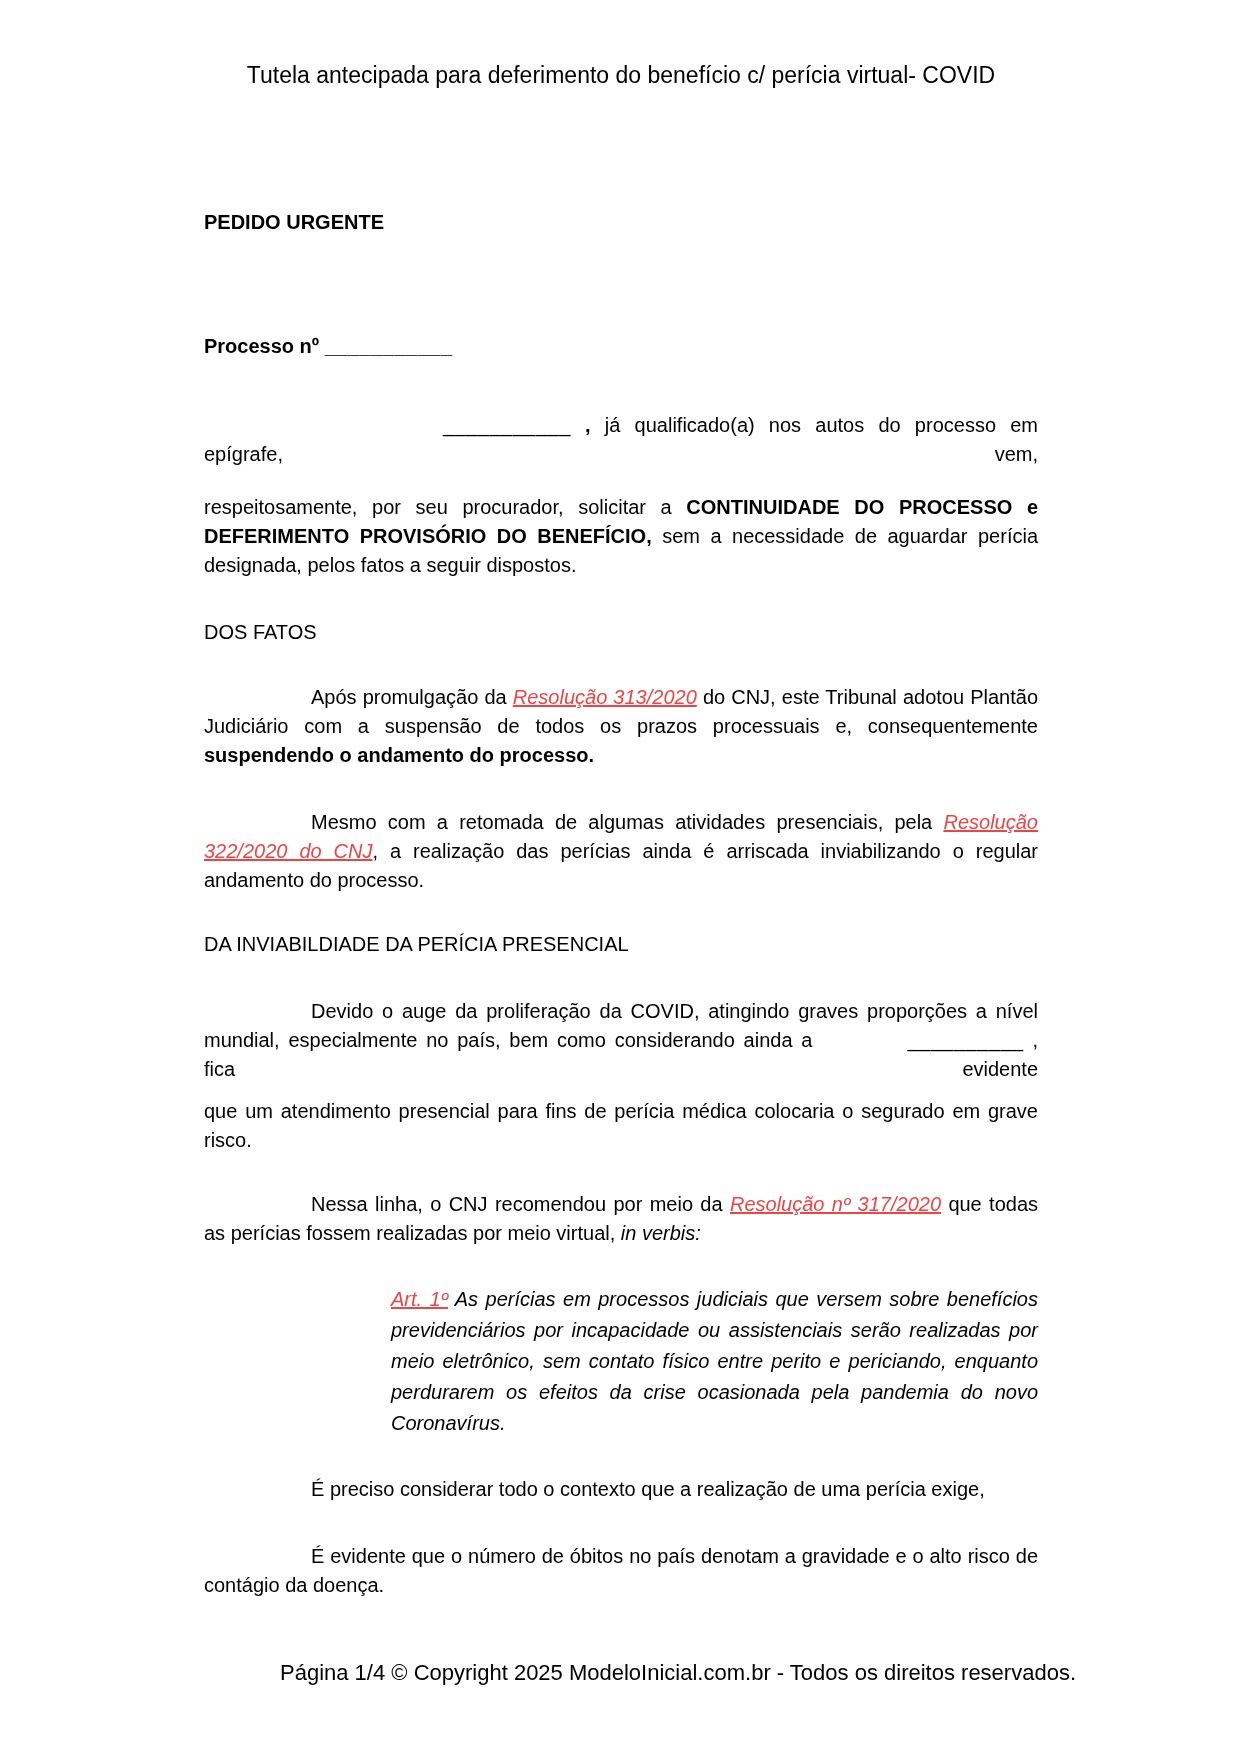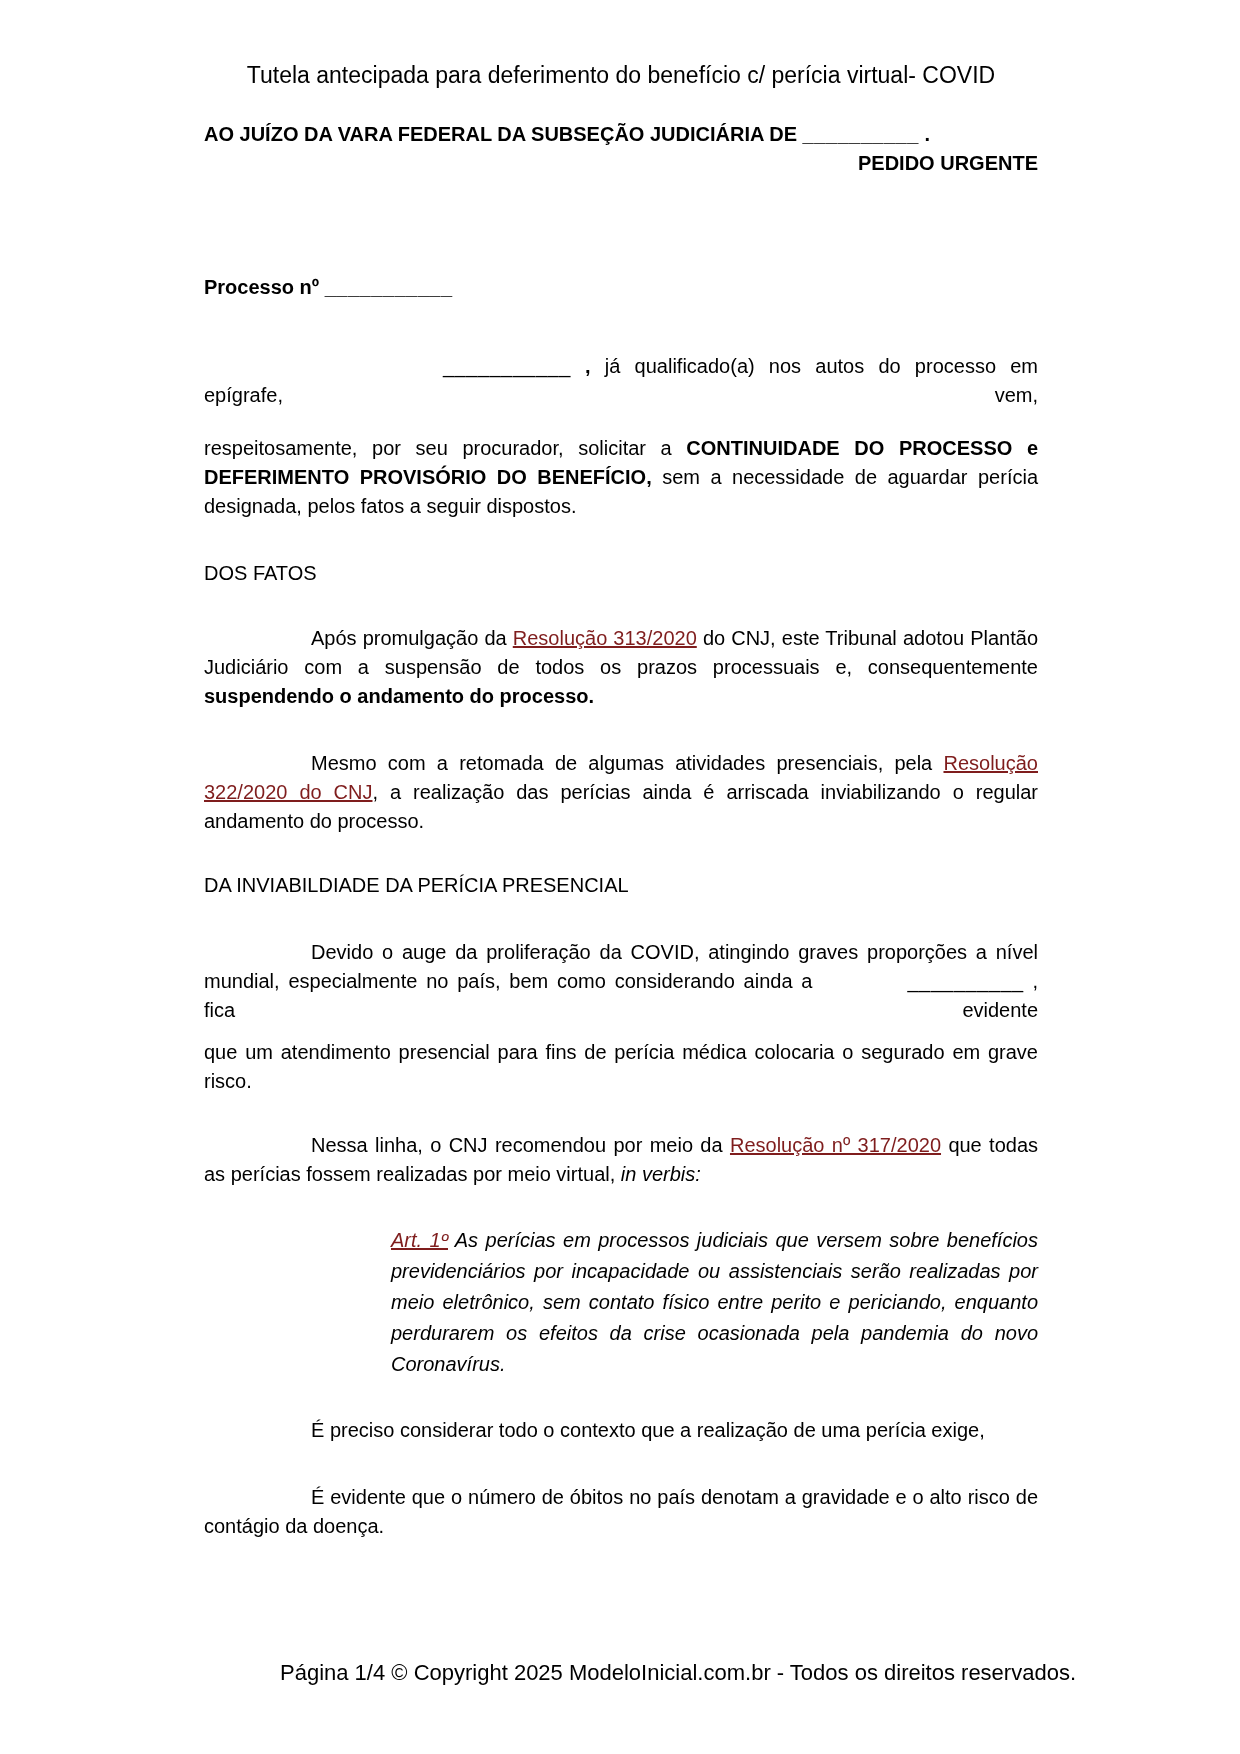--- a/index.html
+++ b/index.html
@@ -26,21 +26,21 @@
     line-height: 30px;
     font-weight: normal;
     text-align: center;
     margin: 0;
   }
   .addressee {
     margin-top: 30px;
     font-weight: bold;
   }
   .urgent {
-    text-align: right;
+    margin-top: 118px;
     font-weight: bold;
   }
   .process-line {
     margin-top: 95px;
     font-weight: bold;
   }
   p { margin: 0; }
   .para {
     text-align: justify;
   }
@@ -72,23 +72,24 @@
     margin-left: 187px;
     font-style: italic;
     text-align: justify;
     line-height: 31px;
   }
   .p4 { margin-top: 38px; }
   .p5 { margin-top: 36px; }
   .bold { font-weight: bold; }
   .italic { font-style: italic; }
   a.doc-link {
-    color: #7f1d1d;
+    color: #ef4444;
     text-decoration: underline;
     cursor: pointer;
+    font-style: italic;
   }
   .blank {
     letter-spacing: 0.5px;
     white-space: nowrap;
   }
   .blank-gap {
     display: inline-block;
     width: 95px;
   }
   .footer {
@@ -101,21 +102,20 @@
     line-height: 30px;
   }
 </style>
 </head>
 <body>
 
 <div class="page">
 
   <h1 class="doc-title">Tutela antecipada para deferimento do benefício c/ perícia virtual- COVID</h1>
 
-  <div class="addressee"><span>AO JUÍZO DA VARA FEDERAL DA SUBSEÇÃO JUDICIÁRIA DE</span> <span class="blank">__________</span> <span>.</span></div>
 
   <div class="urgent">PEDIDO URGENTE</div>
 
   <div class="process-line"><span>Processo nº</span> <span class="blank">___________</span></div>
 
   <p class="qual-line1"><span class="blank">___________</span> <span class="bold">,</span> <span>já qualificado(a) nos autos do processo em epígrafe, vem,</span></p>
 
   <p class="para qual-rest"><span>respeitosamente, por seu procurador, solicitar a</span> <span class="bold">CONTINUIDADE DO PROCESSO e DEFERIMENTO PROVISÓRIO DO BENEFÍCIO,</span> <span>sem a necessidade de aguardar perícia designada, pelos fatos a seguir dispostos.</span></p>
 
   <div class="heading">DOS FATOS</div>

